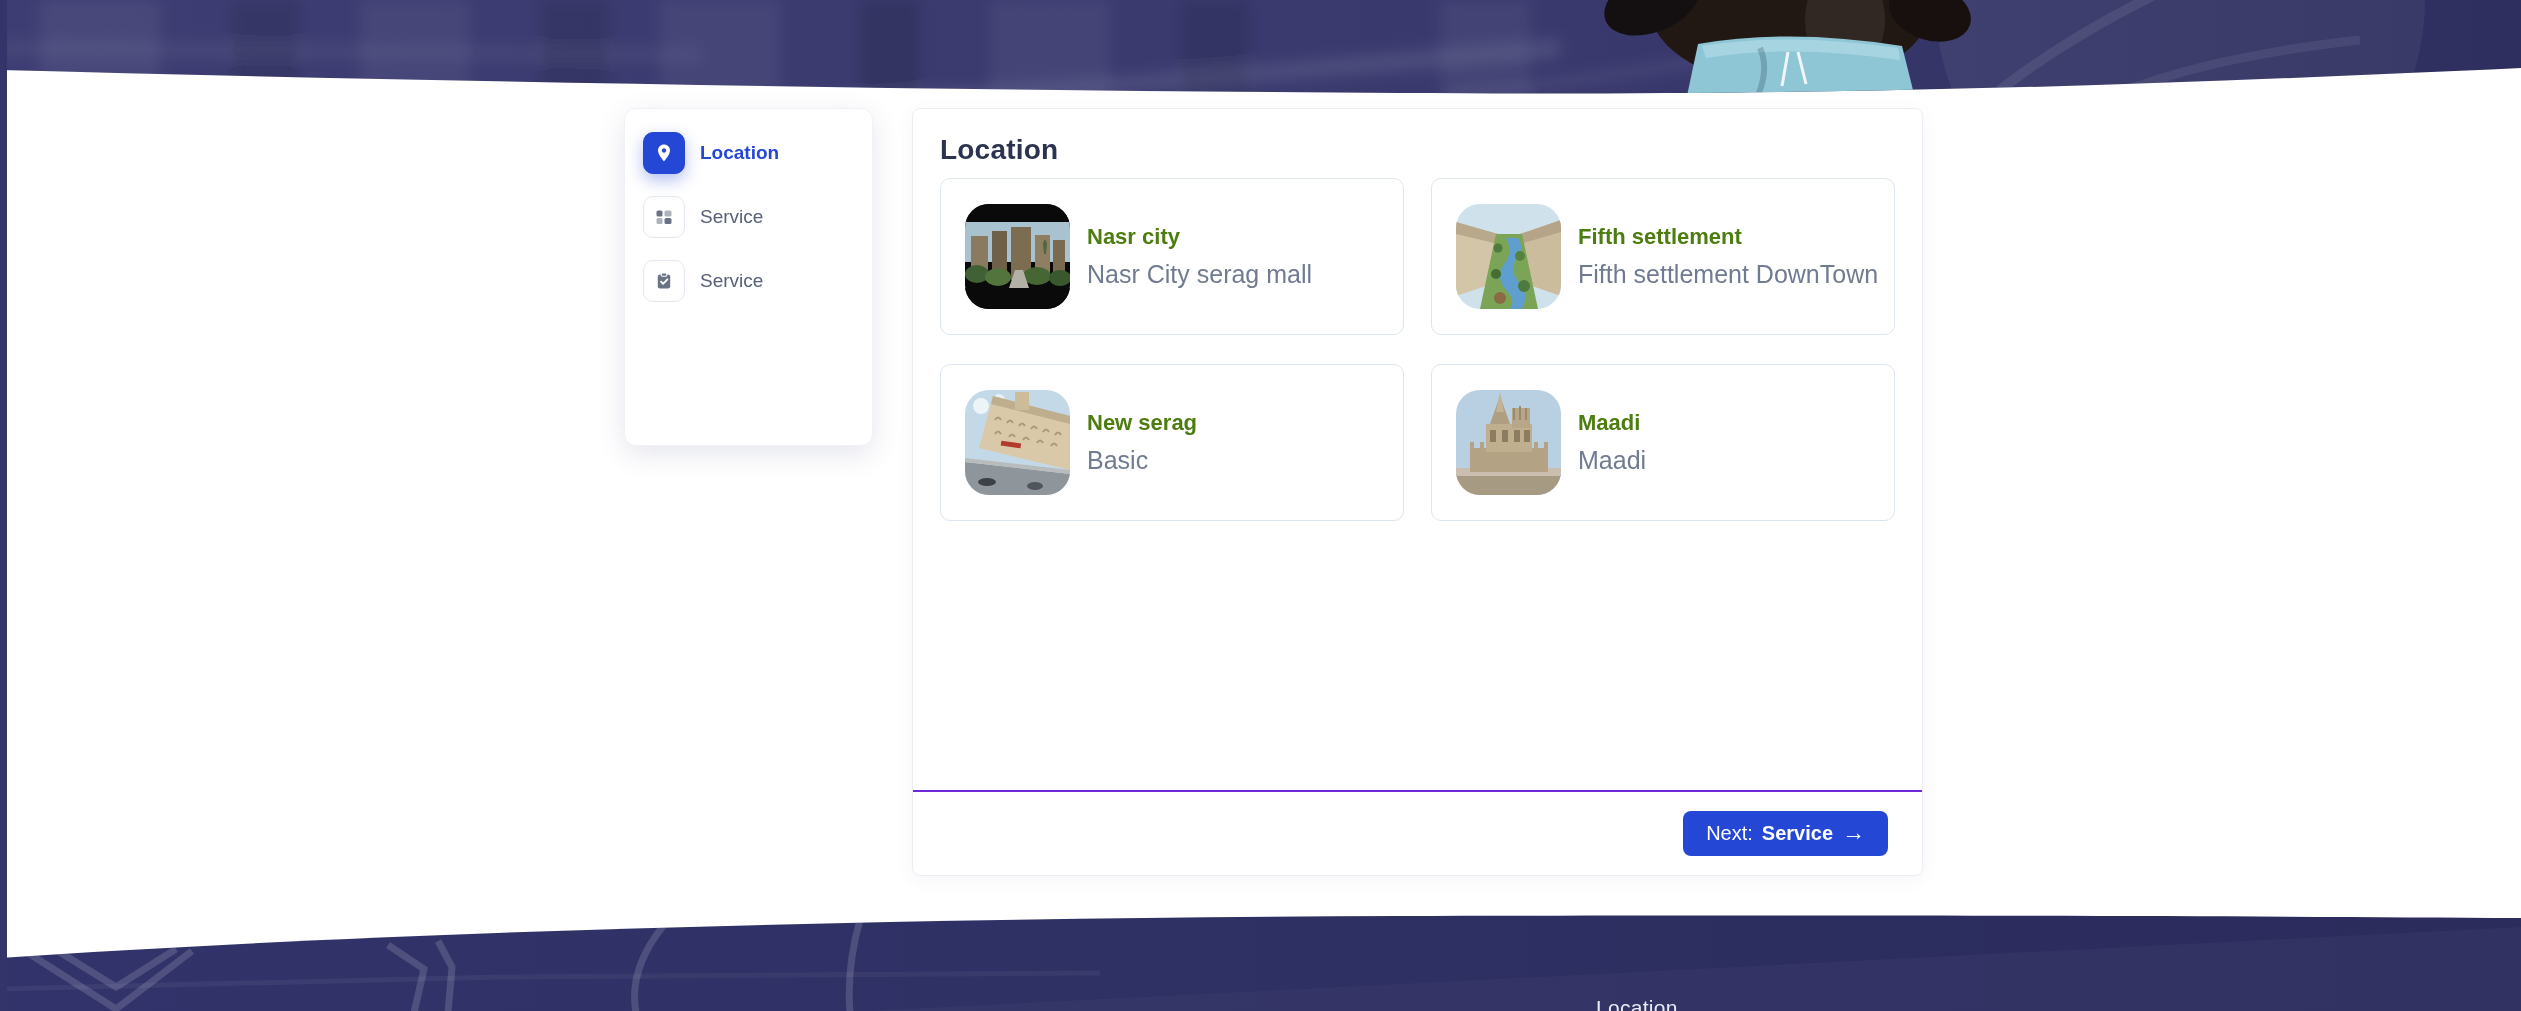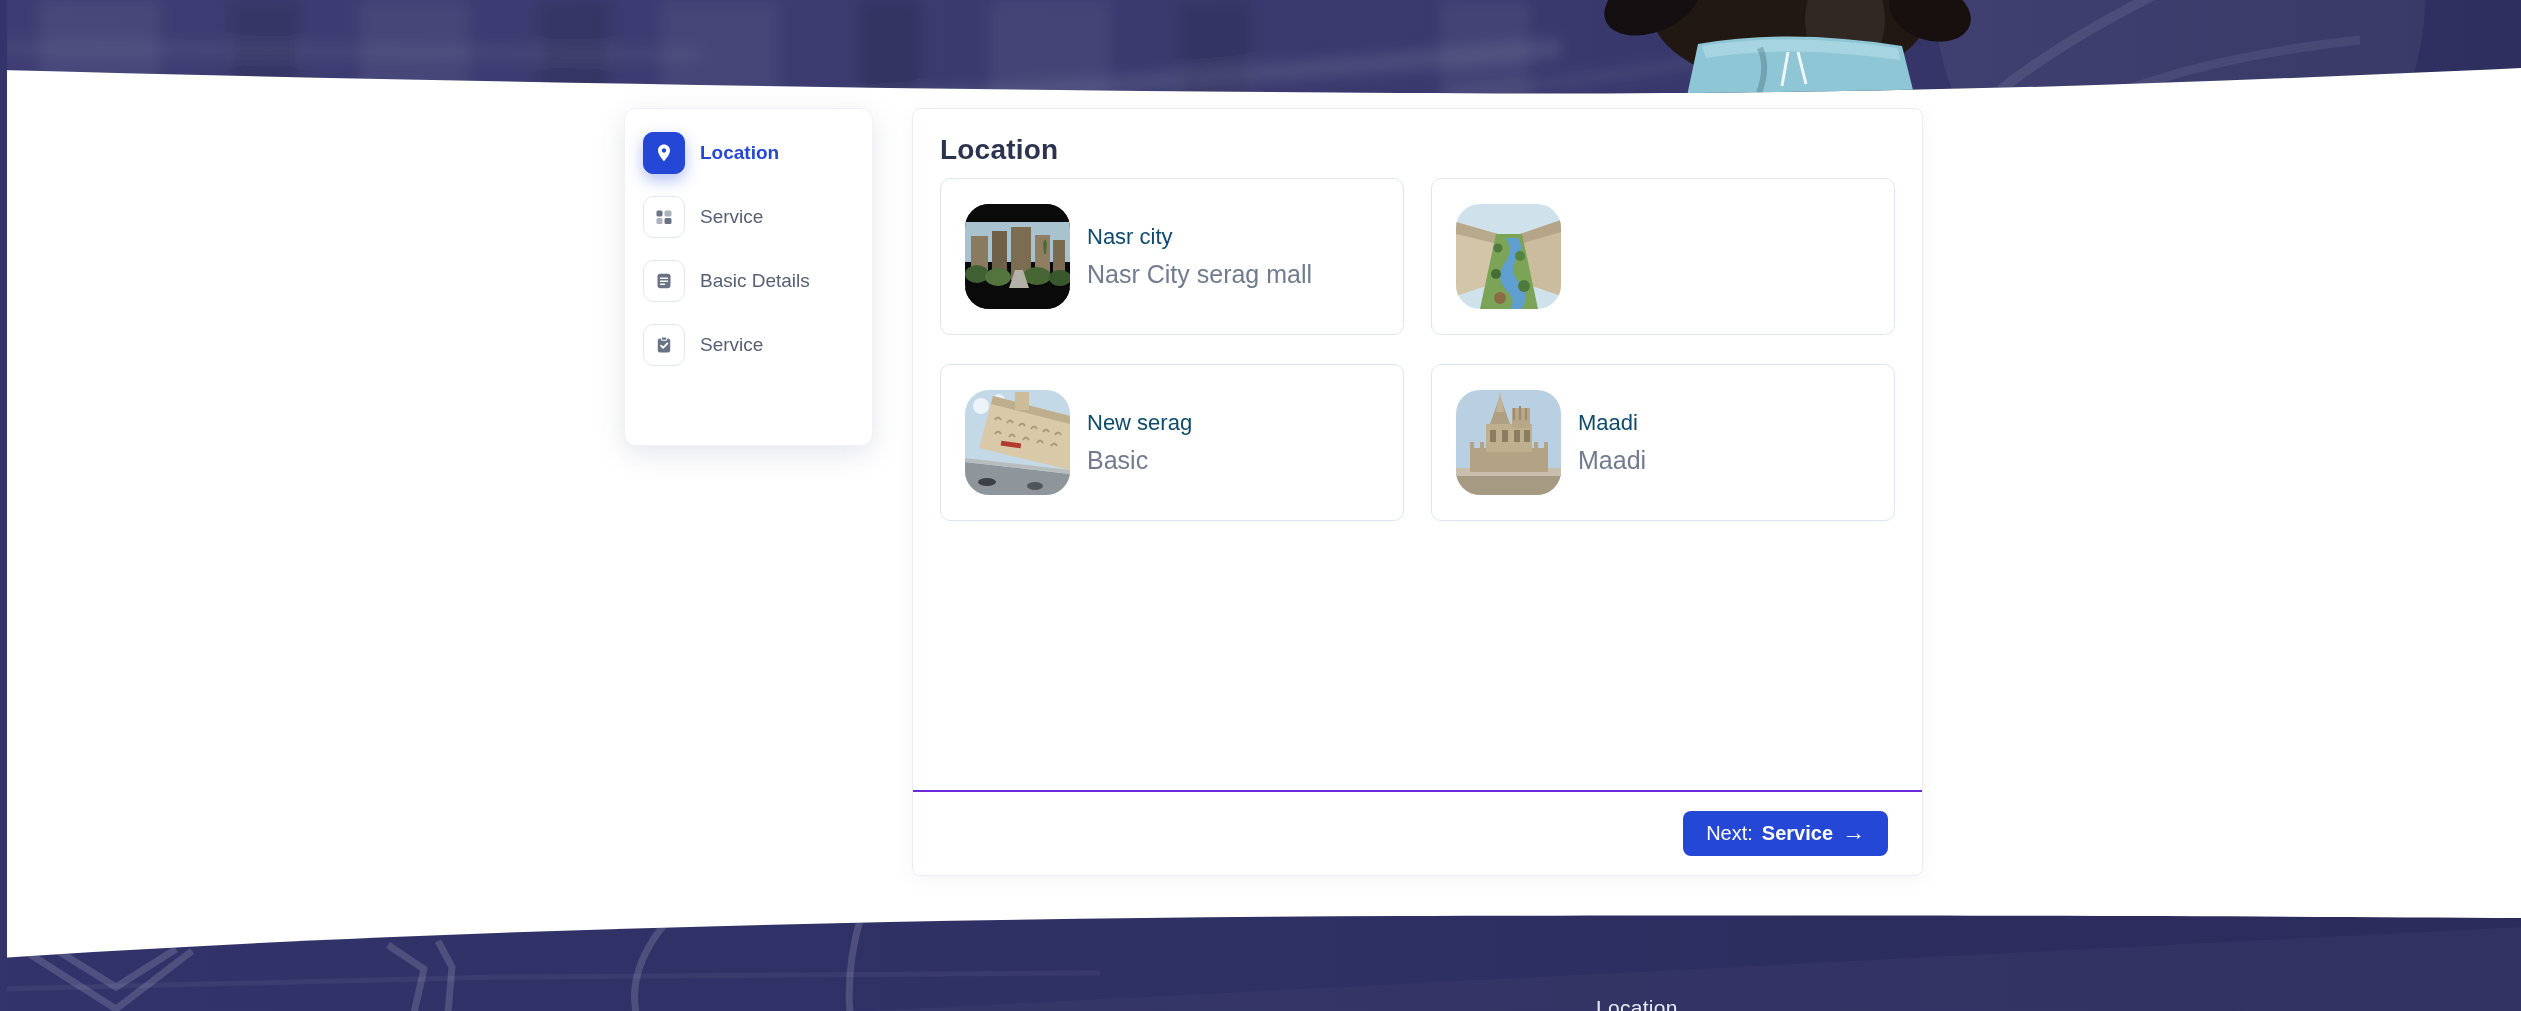--- a/index.html
+++ b/index.html
@@ -53,21 +53,21 @@
     column-gap:27px;row-gap:29px;
   }
   .option-card{
     border:1px solid #dde5f2;border-radius:10px;background:#fff;box-sizing:border-box;
     display:flex;align-items:center;padding-left:24px;cursor:pointer;
   }
   .option-thumb{
     width:105px;height:105px;border-radius:24px;overflow:hidden;flex:0 0 auto;display:block;
   }
   .option-texts{margin-left:17px;}
-  .option-title{font-size:22px;font-weight:normal;color:#0c4a6e;margin:0 0 10px 0;}
+  .option-title{font-size:22px;font-weight:bold;color:#4d7c0f;margin:0 0 10px 0;}
   .option-subtitle{font-size:25px;color:#707b91;margin:0;}
 
   .card-footer{
     position:absolute;left:0;bottom:0;width:100%;height:85px;box-sizing:border-box;
     border-top:2px solid #6d28d9;display:flex;align-items:center;justify-content:flex-end;
     padding-right:34px;
   }
   .next-button{
     height:45px;border:none;border-radius:8px;background:var(--accent,#2447d6);color:#fff;
     display:flex;align-items:center;gap:9px;padding:0 23px;cursor:pointer;
@@ -152,31 +152,20 @@
           <rect x="2.5" y="3.5" width="6" height="6" rx="1.6" fill="currentColor"></rect>
           <rect x="10.5" y="3.5" width="7" height="6" rx="1.6" fill="currentColor" opacity="0.55"></rect>
           <rect x="2.5" y="11" width="6" height="6" rx="1.6" fill="currentColor" opacity="0.55"></rect>
           <rect x="10.5" y="11" width="7" height="6" rx="1.6" fill="currentColor"></rect>
         </svg>
       </span>
       <span class="step-label">Service</span>
     </div>
 
 
-    <div class="step">
-      <span class="step-iconbox">
-        <svg width="20" height="20" viewBox="0 0 20 20">
-          <rect x="3.5" y="2.8" width="13" height="14.4" rx="2.4" fill="currentColor"></rect>
-          <line x1="6.6" y1="7.2" x2="13.4" y2="7.2" stroke="#fff" stroke-width="1.6" stroke-linecap="round"></line>
-          <line x1="6.6" y1="10.2" x2="13.4" y2="10.2" stroke="#fff" stroke-width="1.6" stroke-linecap="round"></line>
-          <line x1="6.6" y1="13.2" x2="10.4" y2="13.2" stroke="#fff" stroke-width="1.6" stroke-linecap="round"></line>
-        </svg>
-      </span>
-      <span class="step-label">Basic Details</span>
-    </div>
 
     <div class="step">
       <span class="step-iconbox">
         <svg width="20" height="20" viewBox="0 0 20 20">
           <rect x="3.8" y="3.4" width="12.4" height="14" rx="2.2" fill="currentColor"></rect>
           <rect x="7.2" y="2" width="5.6" height="3.2" rx="1.2" fill="currentColor" stroke="#fff" stroke-width="1.1"></rect>
           <path d="M7 10.6 l2.1 2.2 L13.4 8.4" fill="none" stroke="#fff" stroke-width="1.8" stroke-linecap="round" stroke-linejoin="round"></path>
         </svg>
       </span>
       <span class="step-label">Service</span>
@@ -220,20 +209,24 @@
           <polygon points="0,18 42,30 42,40 0,30" fill="#b9a98c"></polygon>
           <polygon points="105,16 64,30 64,40 105,28" fill="#b5a488"></polygon>
           <polygon points="40,30 66,30 82,105 24,105" fill="#7ba457"></polygon>
           <path d="M50,34 q8,14 -2,26 q-10,14 4,28 q8,9 2,17 l12,0 q8,-14 -4,-28 q-10,-12 0,-24 q6,-10 0,-19 Z" fill="#5f9fd0"></path>
           <circle cx="42" cy="44" r="4.5" fill="#4f7a3e"></circle>
           <circle cx="64" cy="52" r="5" fill="#55823f"></circle>
           <circle cx="40" cy="70" r="5" fill="#466d34"></circle>
           <circle cx="68" cy="82" r="6" fill="#4f7a3e"></circle>
           <circle cx="44" cy="94" r="6" fill="#8a6b44"></circle>
         </svg>
+        <div class="option-texts">
+          <p class="option-title">Fifth settlement</p>
+          <p class="option-subtitle">Fifth settlement DownTown</p>
+        </div>
       </div>
 
       <div class="option-card">
         <svg class="option-thumb" viewBox="0 0 105 105">
           <rect width="105" height="105" fill="#c3d9e8"></rect>
           <circle cx="16" cy="16" r="8" fill="#ffffff" opacity="0.7"></circle>
           <circle cx="34" cy="10" r="6" fill="#ffffff" opacity="0.6"></circle>
           <polygon points="28,6 105,26 105,80 14,58" fill="#d9c9a9"></polygon>
           <polygon points="28,6 105,26 105,34 26,14" fill="#bfae8d"></polygon>
           <rect x="50" y="2" width="14" height="18" fill="#cdbc9a"></rect>

